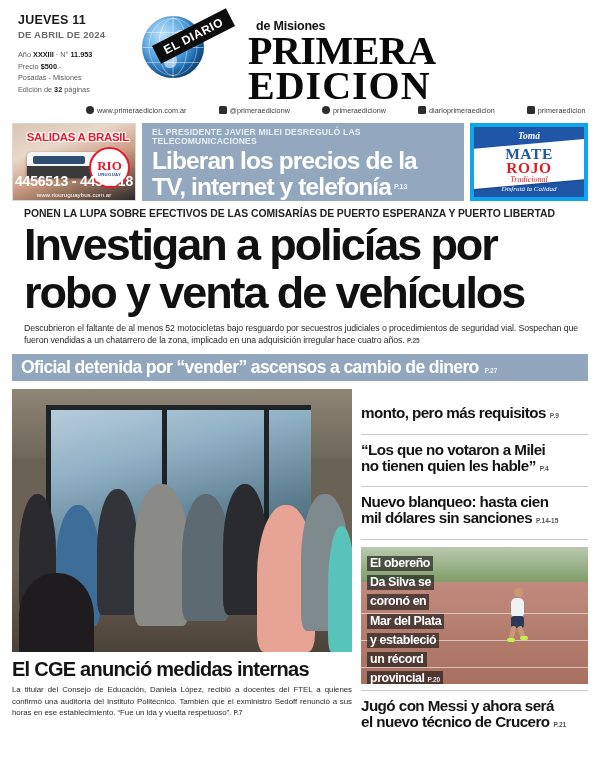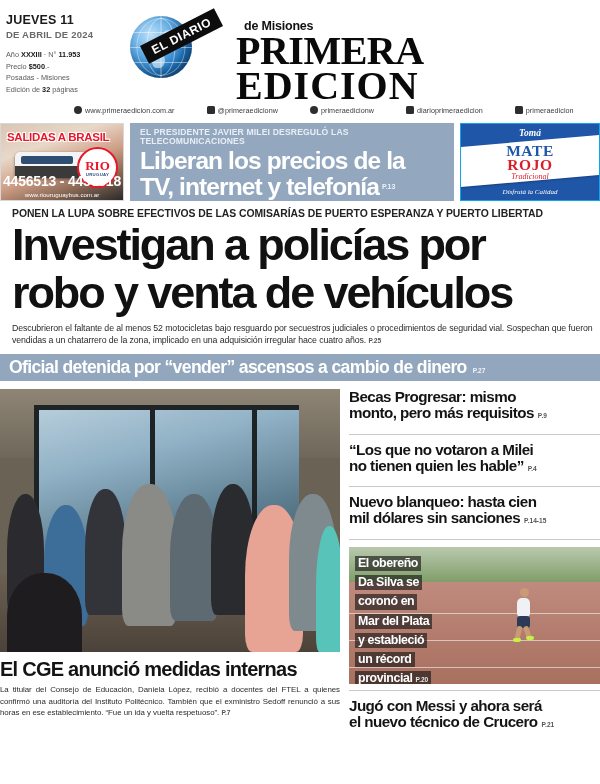--- a/index.html
+++ b/index.html
@@ -4,21 +4,21 @@
 <style>
   html,body{margin:0;padding:0;}
   body{
     width:600px;height:784px;
     background:#ffffff;
     font-family:"Liberation Sans", sans-serif;
     color:#141414;
     overflow:hidden;
     position:relative;
   }
-  .page{width:600px;height:784px;position:relative;box-sizing:border-box;padding:0 0;}
+  .page{width:600px;height:784px;position:relative;box-sizing:border-box;padding:0 12px;}
 
   
   .masthead{display:flex;align-items:flex-start;height:86px;padding-top:14px;}
   .mast-left{width:128px;padding-left:6px;box-sizing:border-box;}
   .mast-date{font-size:12.5px;font-weight:bold;letter-spacing:.2px;line-height:1.1;color:#1a1a1a;}
   .mast-date2{font-size:9.5px;font-weight:bold;color:#6a6a6a;letter-spacing:.2px;margin-top:1px;}
   .mast-meta{margin-top:9px;font-size:7.3px;line-height:1.62;color:#5a5a5a;}
   .mast-meta b{color:#1a1a1a;margin-top:13px;}
 
   .mast-center{flex:1;position:relative;display:flex;align-items:flex-start;padding-top:2px;}
@@ -60,38 +60,38 @@
 
   
   .adrow{display:flex;gap:6px;margin-top:3px;height:78px;}
   .ad-left{width:124px;background:#1b1b1b;position:relative;overflow:hidden;flex:0 0 auto;
     border:1px solid #d8d8d8;box-sizing:border-box;}
   .ad-left .bgart{position:absolute;inset:0;
     background:linear-gradient(160deg,#d9c5b4 0%,#e8d8c8 30%,#cf9e86 55%,#8d6b57 75%,#2a2a2a 100%);}
   .ad-left .bus{position:absolute;left:14px;bottom:22px;width:78px;height:26px;border-radius:5px 9px 3px 3px;
     background:linear-gradient(180deg,#f4f4f4 0 55%,#3a3a3a 55% 100%);box-shadow:0 1px 3px rgba(0,0,0,.5);}
   .ad-left .bus:before{content:"";position:absolute;left:6px;top:4px;width:52px;height:8px;background:#2e4f73;border-radius:2px;}
-  .ad-salidas{position:absolute;top:7px;left:6px;right:6px;text-align:left;
+  .ad-salidas{position:absolute;top:7px;left:6px;right:6px;text-align:right;
     font-weight:bold;font-size:11.5px;color:#e8172a;letter-spacing:-.3px;
     text-shadow:0 0 2px #fff,1px 1px 0 #fff,-1px 1px 0 #fff,1px -1px 0 #fff,-1px -1px 0 #fff;}
   .ad-rio{position:absolute;right:5px;top:23px;width:37px;height:37px;border-radius:50%;background:#fff;
     border:2px solid #e8172a;display:flex;flex-direction:column;align-items:center;justify-content:center;}
   .ad-rio .r1{font-weight:bold;font-size:13px;color:#e8172a;line-height:1;font-family:"Liberation Serif",serif;}
   .ad-rio .r2{font-size:4.3px;font-weight:bold;color:#2b4e86;letter-spacing:.3px;}
   .ad-phone{position:absolute;left:0;right:0;bottom:11px;text-align:center;color:#fff;
     font-weight:bold;font-size:14px;letter-spacing:-.2px;}
   .ad-web{position:absolute;left:0;right:0;bottom:2px;text-align:center;color:#fff;font-size:6.2px;}
 
   .ad-center{flex:1;background:#93a8bf;position:relative;overflow:hidden;padding:5px 10px 4px 10px;box-sizing:border-box;}
   .ad-kicker{font-size:8.6px;font-weight:bold;color:#e9eef5;letter-spacing:.15px;line-height:1.1;}
   .ad-head{font-size:24.5px;font-weight:bold;color:#ffffff;line-height:1.02;letter-spacing:-.9px;margin-top:1px;}
   .ad-page{font-size:7px;font-weight:bold;color:#eef2f7;vertical-align:6px;margin-left:3px;letter-spacing:0;}
 
-  .ad-right{width:140px;flex:0 0 auto;background:#1f56a8;position:relative;overflow:hidden;
-    border:1px solid #0ea5e9;box-sizing:border-box;}
+  .ad-right{width:118px;flex:0 0 auto;background:#1f56a8;position:relative;overflow:hidden;
+    border:4px solid #0ea5e9;box-sizing:border-box;}
   .mr-band{position:absolute;left:-6px;right:-6px;top:17px;height:40px;background:#fff;transform:rotate(-5deg);
     box-shadow:0 1px 2px rgba(0,0,0,.25);}
   .mr-toma{position:absolute;top:4px;left:0;right:0;text-align:center;color:#fff;font-weight:bold;
     font-size:9.5px;font-style:italic;font-family:"Liberation Serif",serif;}
   .mr-m{position:absolute;top:19px;left:0;right:0;text-align:center;font-weight:bold;font-size:15.5px;
     color:#1f56a8;letter-spacing:.6px;line-height:1;font-family:"Liberation Serif",serif;}
   .mr-r{position:absolute;top:33px;left:0;right:0;text-align:center;font-weight:bold;font-size:15.5px;
     color:#d81f2a;letter-spacing:.6px;line-height:1;font-family:"Liberation Serif",serif;}
   .mr-t{position:absolute;top:48px;left:0;right:0;text-align:center;font-size:8px;font-style:italic;
     color:#d81f2a;font-family:"Liberation Serif",serif;}
@@ -300,21 +300,21 @@
       <div class="cge-body">
         <span>La titular del Consejo de Educación, Daniela López, recibió a docentes del FTEL a quienes confirmó una auditoría del Instituto Politécnico. También que el exministro Sedoff renunció a sus horas en ese establecimiento. “Fue un ida y vuelta respetuoso”.</span>
         <span class="pg">P.7</span>
       </div>
     </div>
 
     <div class="colR">
 
       <div class="ritem">
         <div class="h">
-          <span>Becas Progresar: mismo</span><br>
+          <br>
           <span>monto, pero más requisitos</span><span class="pg">P.9</span>
         </div>
       </div>
       <div class="rsep"></div>
 
       <div class="ritem">
         <div class="h">
           <span>“Los que no votaron a Milei</span><br>
           <span>no tienen quien les hable”</span><span class="pg">P.4</span>
         </div>

